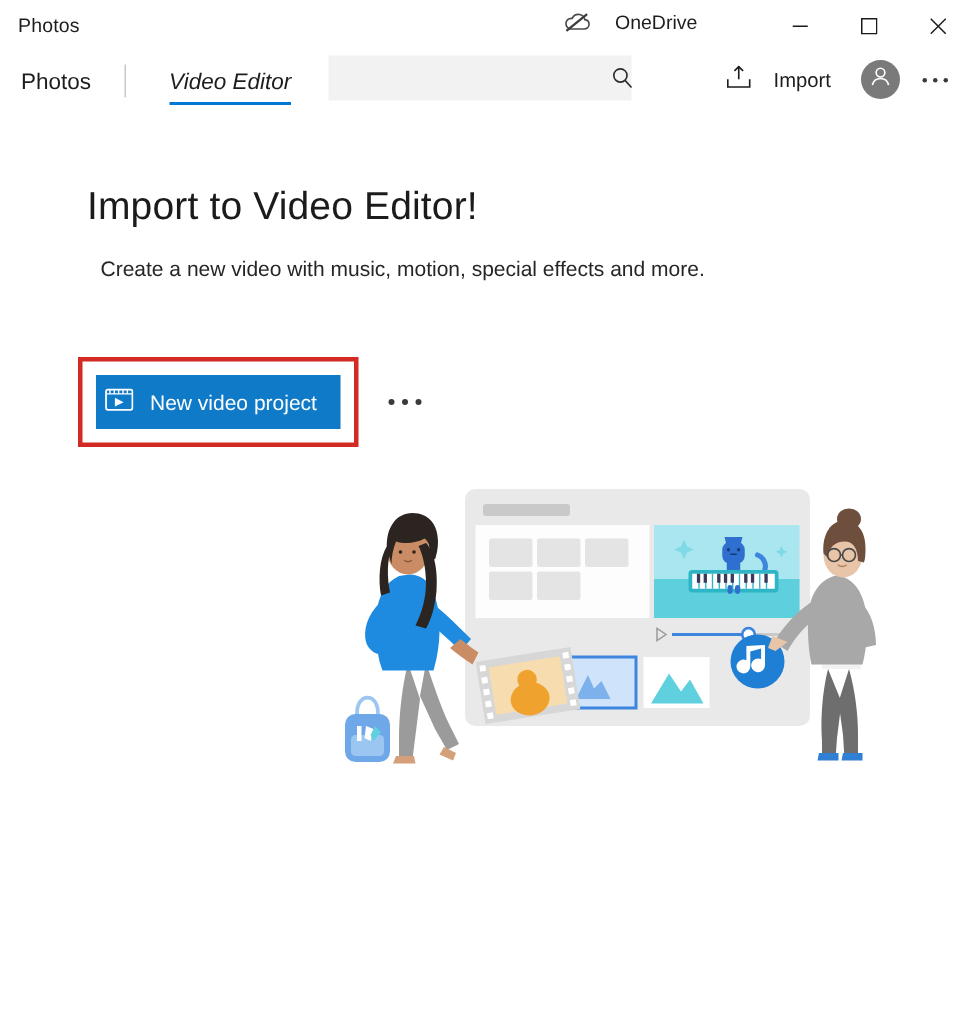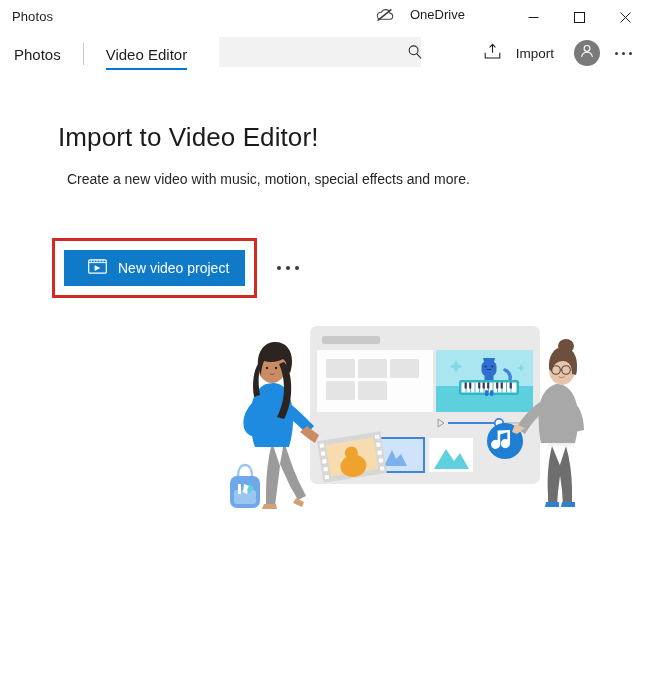--- a/index.html
+++ b/index.html
@@ -76,21 +76,21 @@
     height: 38px;
   }
   .tab {
     position: relative;
     font-size: 15px;
     color: #1d1d1d;
     padding: 0 0 9px 0;
     cursor: default;
   }
   .tab-photos { margin-left: 14px; }
-  .tab-video  { margin-left: 22px; }
+  .tab-video  { margin-left: 29px; font-style: italic; }
   .tab .tab-underline {
     position: absolute;
     left: 0;
     right: 0;
     bottom: 2px;
     height: 2px;
     background: transparent;
   }
   .tab.active .tab-underline { background: #0078d4; }
   .tab-divider {
@@ -203,21 +203,21 @@
     background: #ffffff;
   }
   .new-project-btn {
     display: flex;
     align-items: center;
     gap: 11px;
     background: #0f7ac7;
     color: #ffffff;
     border: none;
     height: 36px;
-    padding: 0 16px 0 24px;
+    padding: 0 16px 0 6px;
     font-family: "Liberation Sans", sans-serif;
     font-size: 14px;
     cursor: pointer;
     white-space: nowrap;
   }
   .row-more {
     display: flex;
     gap: 5px;
     margin-left: 16px;
     align-items: center;

